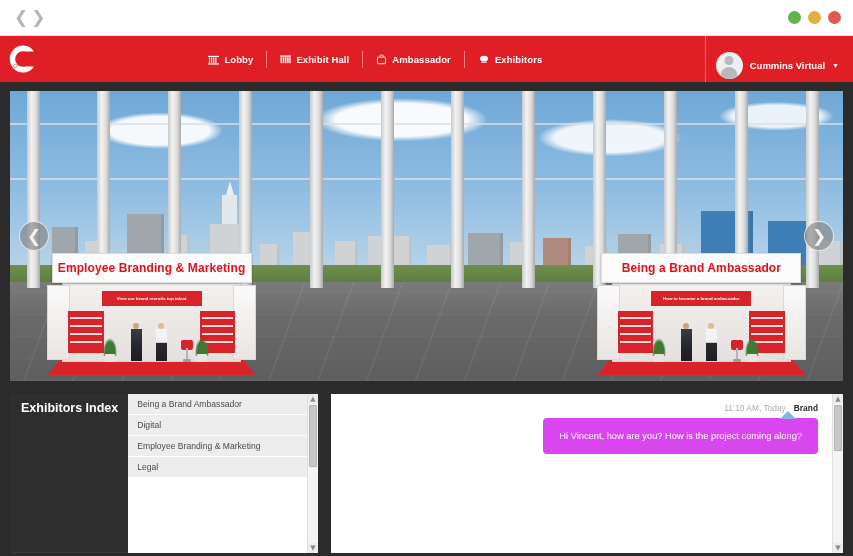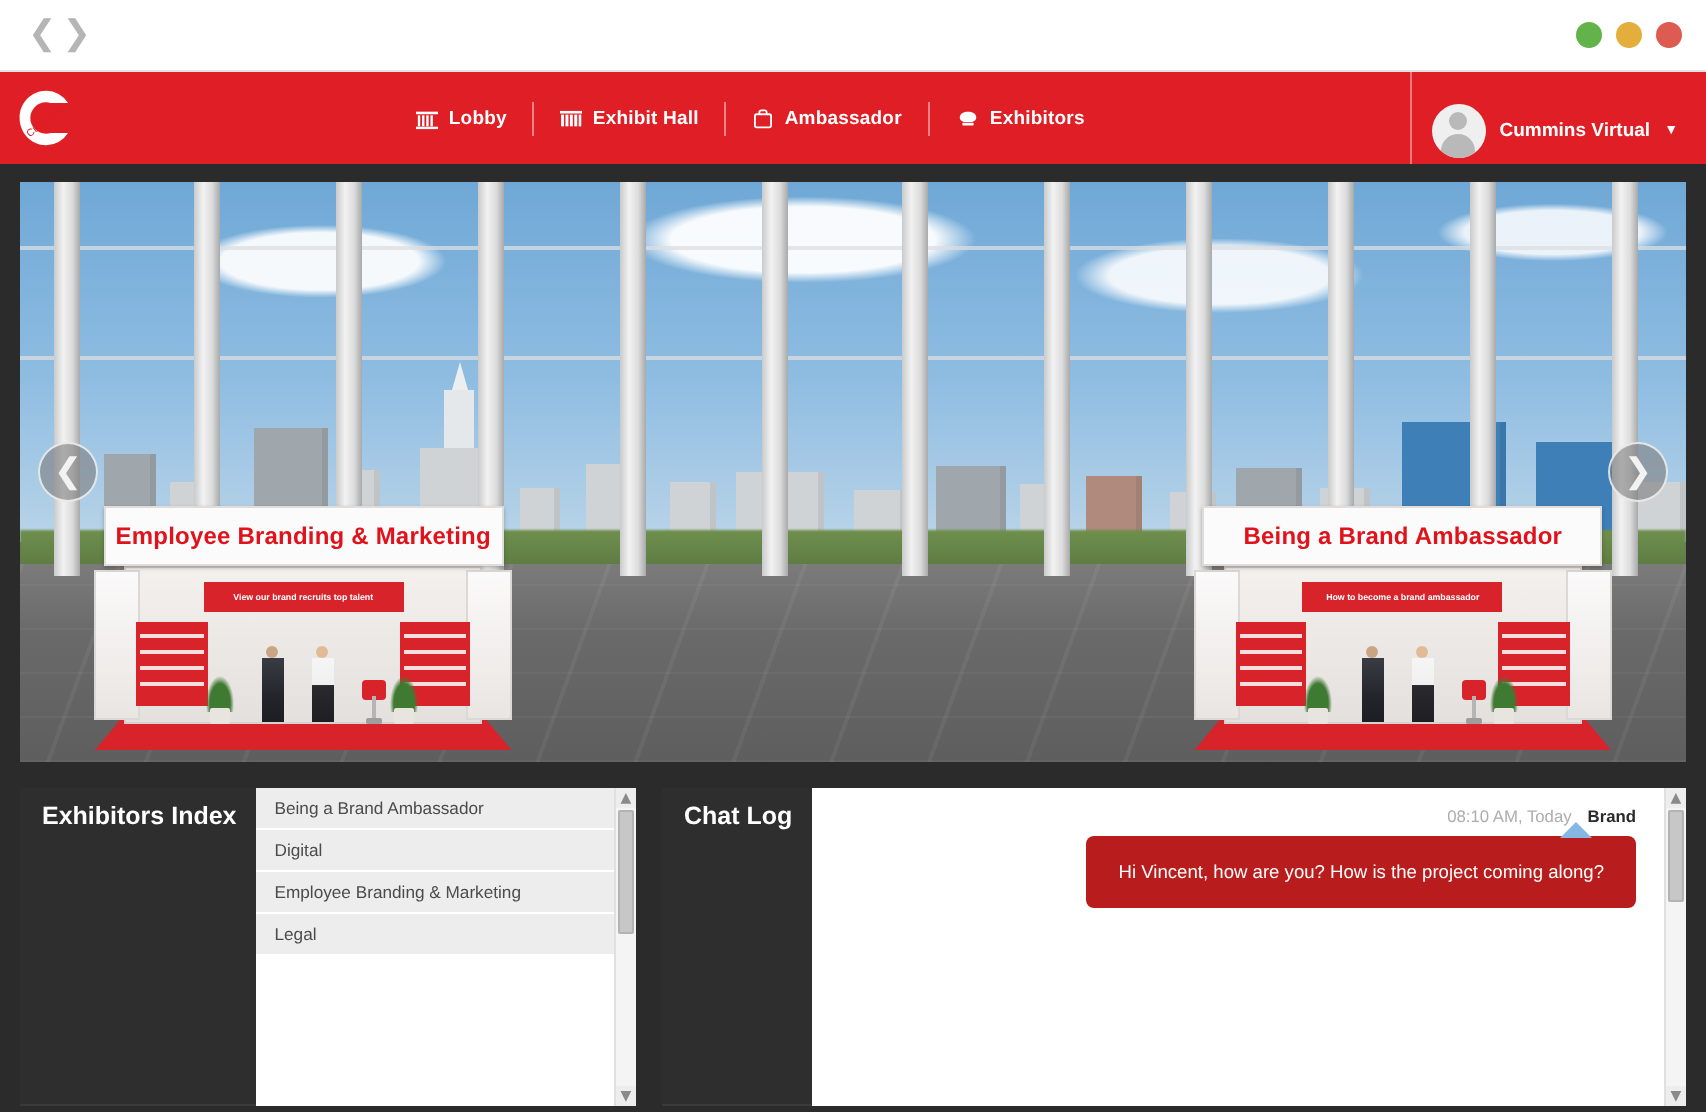--- a/index.html
+++ b/index.html
@@ -293,21 +293,21 @@
     display: flex; align-items: baseline; gap: 8px;
     font-size: 8.4px; margin-bottom: 5px;
   }
   .msg-meta.right { justify-content: flex-end; }
   .msg-time { color: #adadad; }
   .msg-author { color: #2a2a2a; font-weight: bold; }
   .bubble-row { display: flex; }
   .bubble-row.right { justify-content: flex-end; }
   .bubble {
     position: relative;
-    background: #b91c1c; color: #ffffff;
+    background: #d946ef; color: #ffffff;
     font-size: 9.3px; line-height: 1.3;
     padding: 12px 16px; border-radius: 4px;
     max-width: 86%;
   }
   .bubble::after {
     content: ""; position: absolute; top: -7px; right: 22px;
     border-left: 8px solid transparent; border-right: 8px solid transparent;
     border-bottom: 8px solid #86b6e3;
   }
   .msg-meta.below { margin-top: 12px; margin-bottom: 0; }
@@ -554,26 +554,25 @@
         </div>
         <div class="scrollbar">
           <div class="sb-arrow up">▲</div>
           <div class="sb-thumb"></div>
           <div class="sb-arrow down">▼</div>
         </div>
       </div>
     </section>
 
     <section class="panel chat">
-      <div class="panel-head">Chat Log</div>
       <div class="panel-body">
         <div class="chat-body">
 
           <div class="msg-meta right">
-            <span class="msg-time">08:10 AM, Today</span>
+            <span class="msg-time">11:10 AM, Today</span>
             <span class="msg-author">Brand</span>
           </div>
           <div class="bubble-row right">
             <div class="bubble">Hi Vincent, how are you? How is the project coming along?</div>
           </div>
 
 
         </div>
         <div class="scrollbar">
           <div class="sb-arrow up">▲</div>

